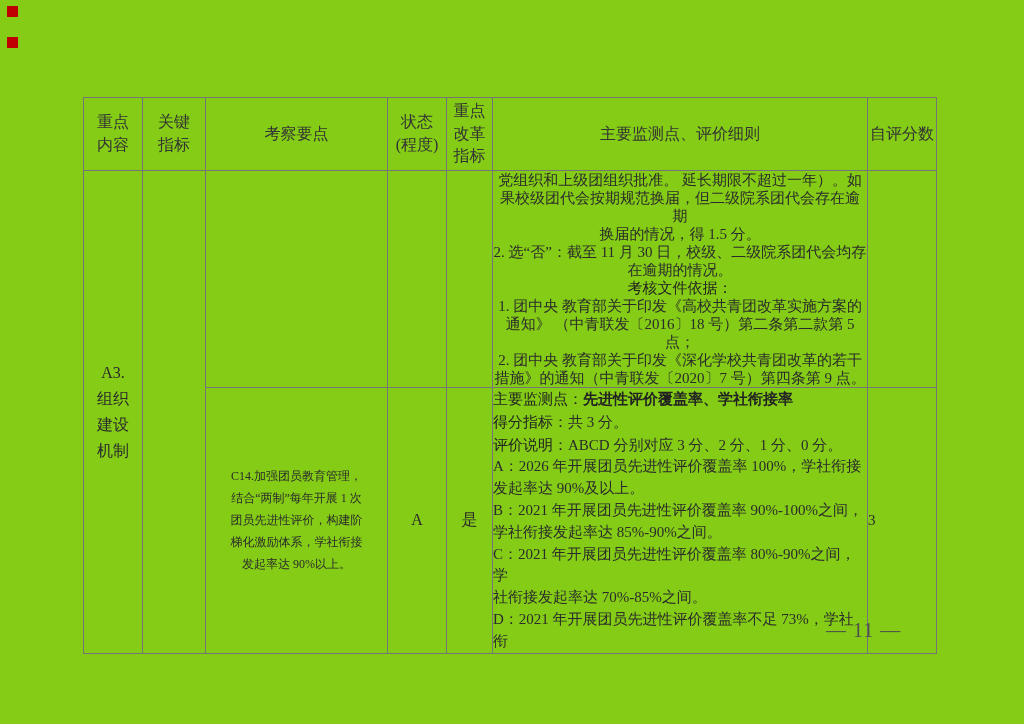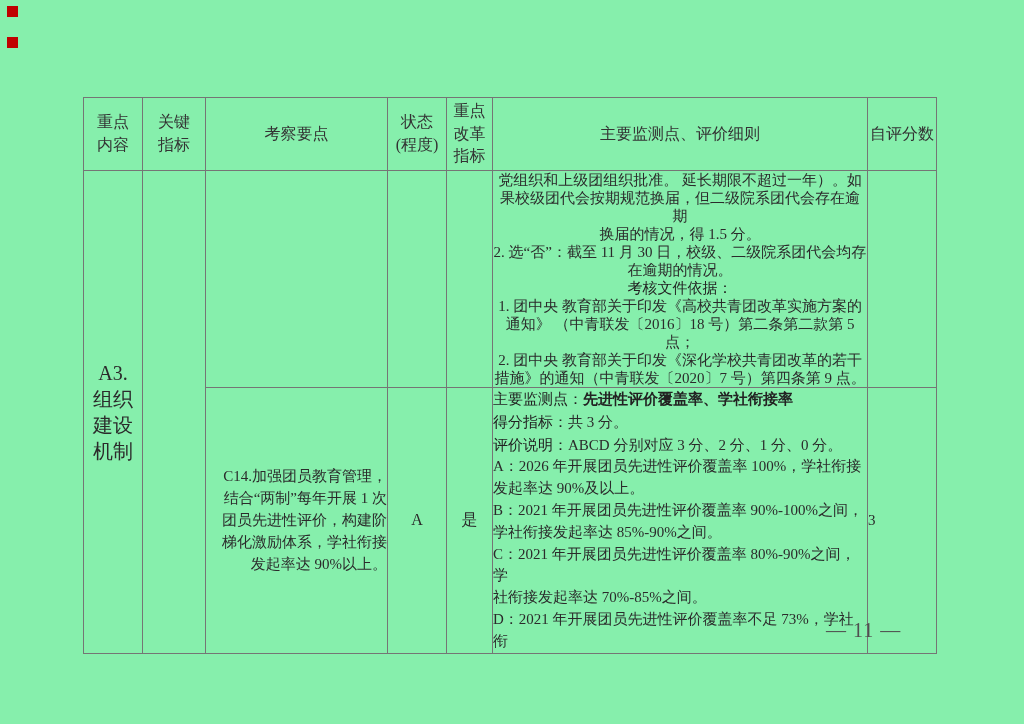--- a/index.html
+++ b/index.html
@@ -1,45 +1,45 @@
 <!DOCTYPE html>
 <html><head>
 <meta charset="utf-8">
 <style>
   html, body { margin:0; padding:0; }
   body {
     width:1024px; height:724px; background:#ffffff;
     font-family:"Liberation Serif","DejaVu Serif",serif;
     color:#2b2b2b;
   }
-  .page { position:relative; width:1024px; height:724px; background:#86efac; overflow:hidden; }
+  .page { position:relative; width:1024px; height:724px; background:#84cc16; overflow:hidden; }
 
   .red-mark { position:absolute; left:7px; width:11px; height:11px; background:#c00000; }
   .red-mark.m1 { top:6px; }
   .red-mark.m2 { top:37px; }
 
   table.grid {
     position:absolute; left:83px; top:97px; width:853px;
     border-collapse:collapse; table-layout:fixed;
   }
   .grid th, .grid td {
     border:1px solid #757575; padding:0; overflow:hidden;
     font-weight:normal; vertical-align:middle;
   }
   .grid th {
     font-size:16px; text-align:center; line-height:1.42;
     white-space:pre-line; color:#333333;
   }
   .cell-keycontent {
     vertical-align:top; text-align:center; padding-top:99px;
-    font-size:20px; line-height:26px; white-space:pre-line;
+    font-size:16px; line-height:26px; white-space:pre-line;
   }
   .cell-inspect {
-    font-size:15px; line-height:22px; padding:0 7px;
-    white-space:pre-line; text-align:right; vertical-align:middle;
+    font-size:12px; line-height:22px; padding:0 7px;
+    white-space:pre-line; text-align:center; vertical-align:middle;
   }
   .cell-status, .cell-reform { text-align:center; font-size:16px; }
   .cell-monitor {
     vertical-align:top; font-size:15px; padding:1px 6px 0 7px; text-align:left;
   }
   .cell-monitor.r1 { line-height:18px;text-align:center; }
   .cell-monitor.r2 { line-height:21.8px; }
   .cell-monitor p { margin:0; white-space:pre-line; }
   .hd {
     font-family:"Liberation Sans","DejaVu Sans",sans-serif;

